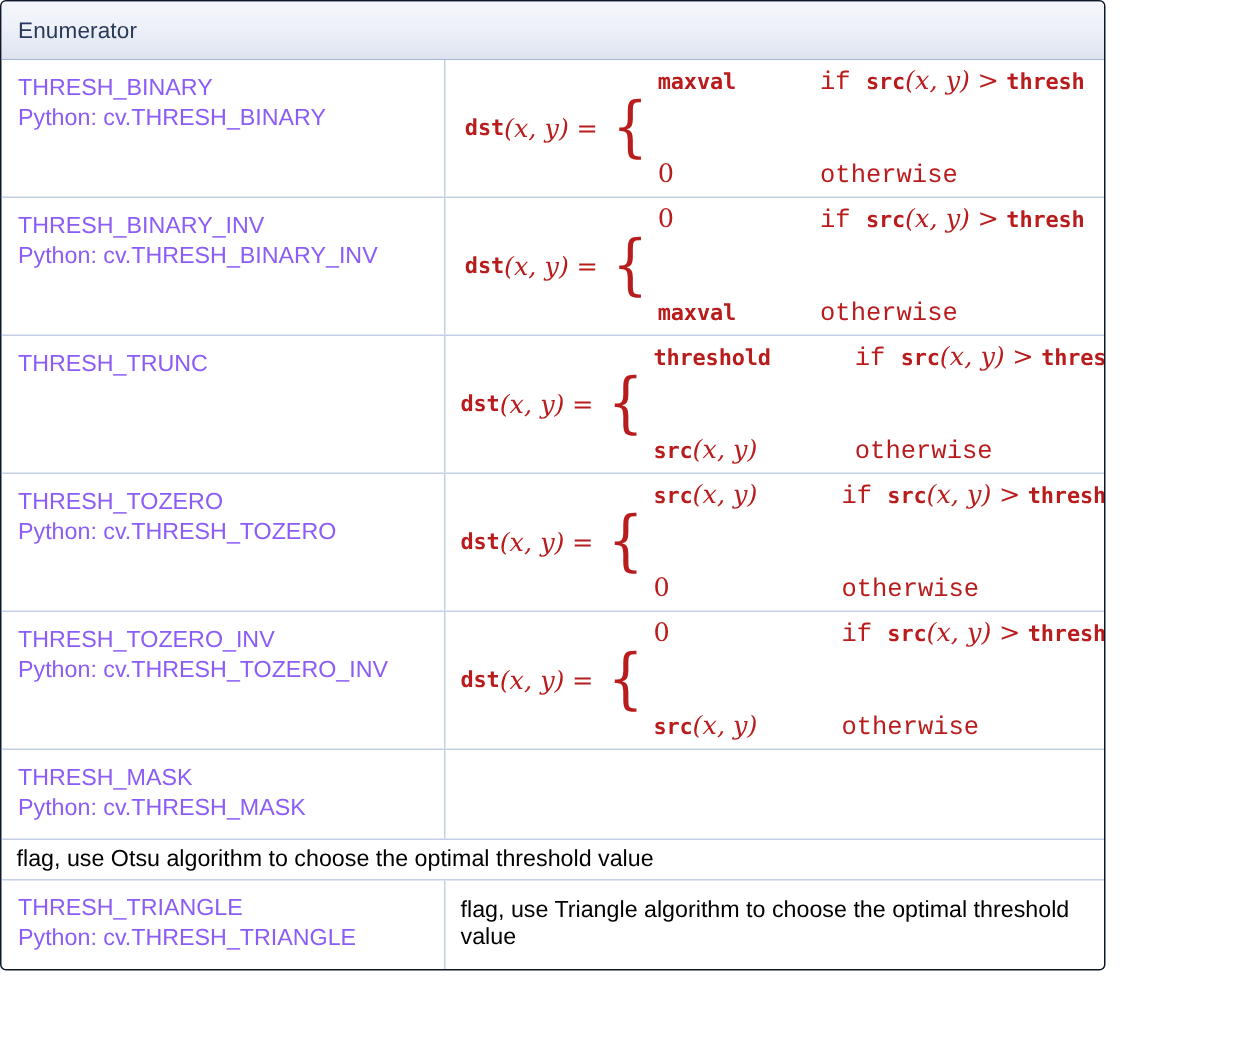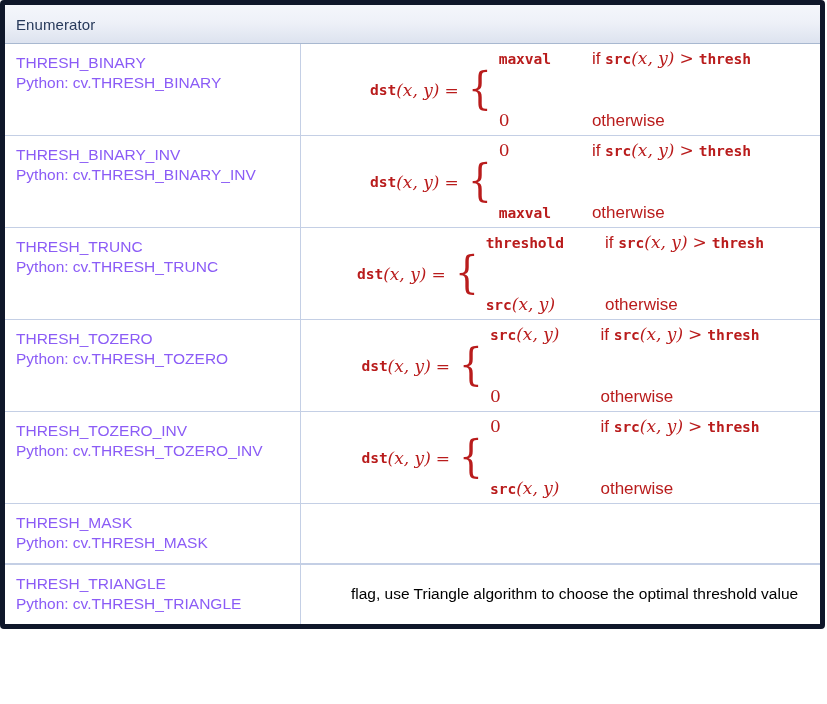--- a/index.html
+++ b/index.html
@@ -8,23 +8,23 @@
     background: #ffffff;
   }
   body {
     width: 827px;
     height: 704px;
     font-family: "Liberation Sans", sans-serif;
     overflow: hidden;
   }
 
   .table-wrap {
-    width: 825px;
+    width: 737px;
     margin: 0;
-    border: 5px solid #0f172a;
+    border: 1px solid #0f172a;
     border-radius: 4px;
     box-sizing: border-box;
     background: #ffffff;
     overflow: hidden;
   }
 
   .thead {
     height: 38px;
     background: linear-gradient(to bottom, #f4f6fb 0%, #eef1f8 45%, #dde3ef 100%);
     border-bottom: 1px solid #a8b8d0;
@@ -39,21 +39,21 @@
     color: #283a5b;
     font-weight: normal;
     letter-spacing: 0.1px;
   }
 
   .row {
     display: flex;
     border-bottom: 1px solid #c4cfe5;
     box-sizing: border-box;
   }
-  .row:last-child { border-bottom: none; gap: 40px; }
+  .row:last-child { border-bottom: none; }
 
   .cell-name {
     width: 296px;
     min-width: 296px;
     box-sizing: border-box;
     border-right: 1px solid #c4cfe5;
     padding: 9px 6px 9px 11px;
     color: #8b5cf6;
     font-size: 15.5px;
     line-height: 1.32;
@@ -89,22 +89,23 @@
     font-family: "DejaVu Sans Mono", "Liberation Mono", monospace;
     font-weight: bold;
     font-size: 0.86em;
     letter-spacing: -0.1px;
   }
   .mi {
     font-family: "DejaVu Serif", "Liberation Serif", serif;
     font-style: italic;
   }
   .rm {
-    font-family: Liberation Sans, sans-serif;
+    font-family: Liberation Mono, monospace;
     font-style: normal;
+    margin-left: 15px;
   }
   .op {
     font-family: "DejaVu Serif", "Liberation Serif", serif;
     padding: 0 5px;
   }
 
   .brace {
     font-family: "DejaVu Serif", "Liberation Serif", serif;
     font-size: 44px;
     line-height: 0.74;
@@ -167,21 +168,21 @@
             <span class="cases">
               <div><span class="num">0</span></div>
               <div class="cond"><span class="rm">if&nbsp;</span><span class="tt">src</span><span class="mi">(x, y)</span><span class="op">&gt;</span><span class="tt">thresh</span></div>
               <div><span class="tt">maxval</span></div>
               <div class="cond"><span class="rm">otherwise</span></div>
             </span>
           </span>
         </div>
       </div>
       <div class="row">
-        <div class="cell-name"><span>THRESH_TRUNC</span><span class="py">Python: cv.THRESH_TRUNC</span></div>
+        <div class="cell-name"><span>THRESH_TRUNC</span></div>
         <div class="cell-desc">
           <span class="formula">
             <span class="tt">dst</span>
             <span class="mi">(x, y)</span>
             <span class="op">=</span>
             <span class="brace">{</span>
             <span class="cases">
               <div><span class="tt">threshold</span></div>
               <div class="cond"><span class="rm">if&nbsp;</span><span class="tt">src</span><span class="mi">(x, y)</span><span class="op">&gt;</span><span class="tt">thresh</span></div>
               <div><span class="tt">src</span><span class="mi">(x, y)</span></div>
@@ -222,20 +223,23 @@
               <div class="cond"><span class="rm">otherwise</span></div>
             </span>
           </span>
         </div>
       </div>
       <div class="row">
         <div class="cell-name"><span>THRESH_MASK</span><span class="py">Python: cv.THRESH_MASK</span></div>
         <div class="cell-desc"></div>
       </div>
       <div class="row">
+        <div class="cell-desc text">
+          <span>flag, use Otsu algorithm to choose the optimal threshold value</span>
+        </div>
       </div>
       <div class="row">
         <div class="cell-name"><span>THRESH_TRIANGLE</span><span class="py">Python: cv.THRESH_TRIANGLE</span></div>
         <div class="cell-desc text">
           <span>flag, use Triangle algorithm to choose the optimal threshold value</span>
         </div>
       </div>
     </div>
 
 </div>

